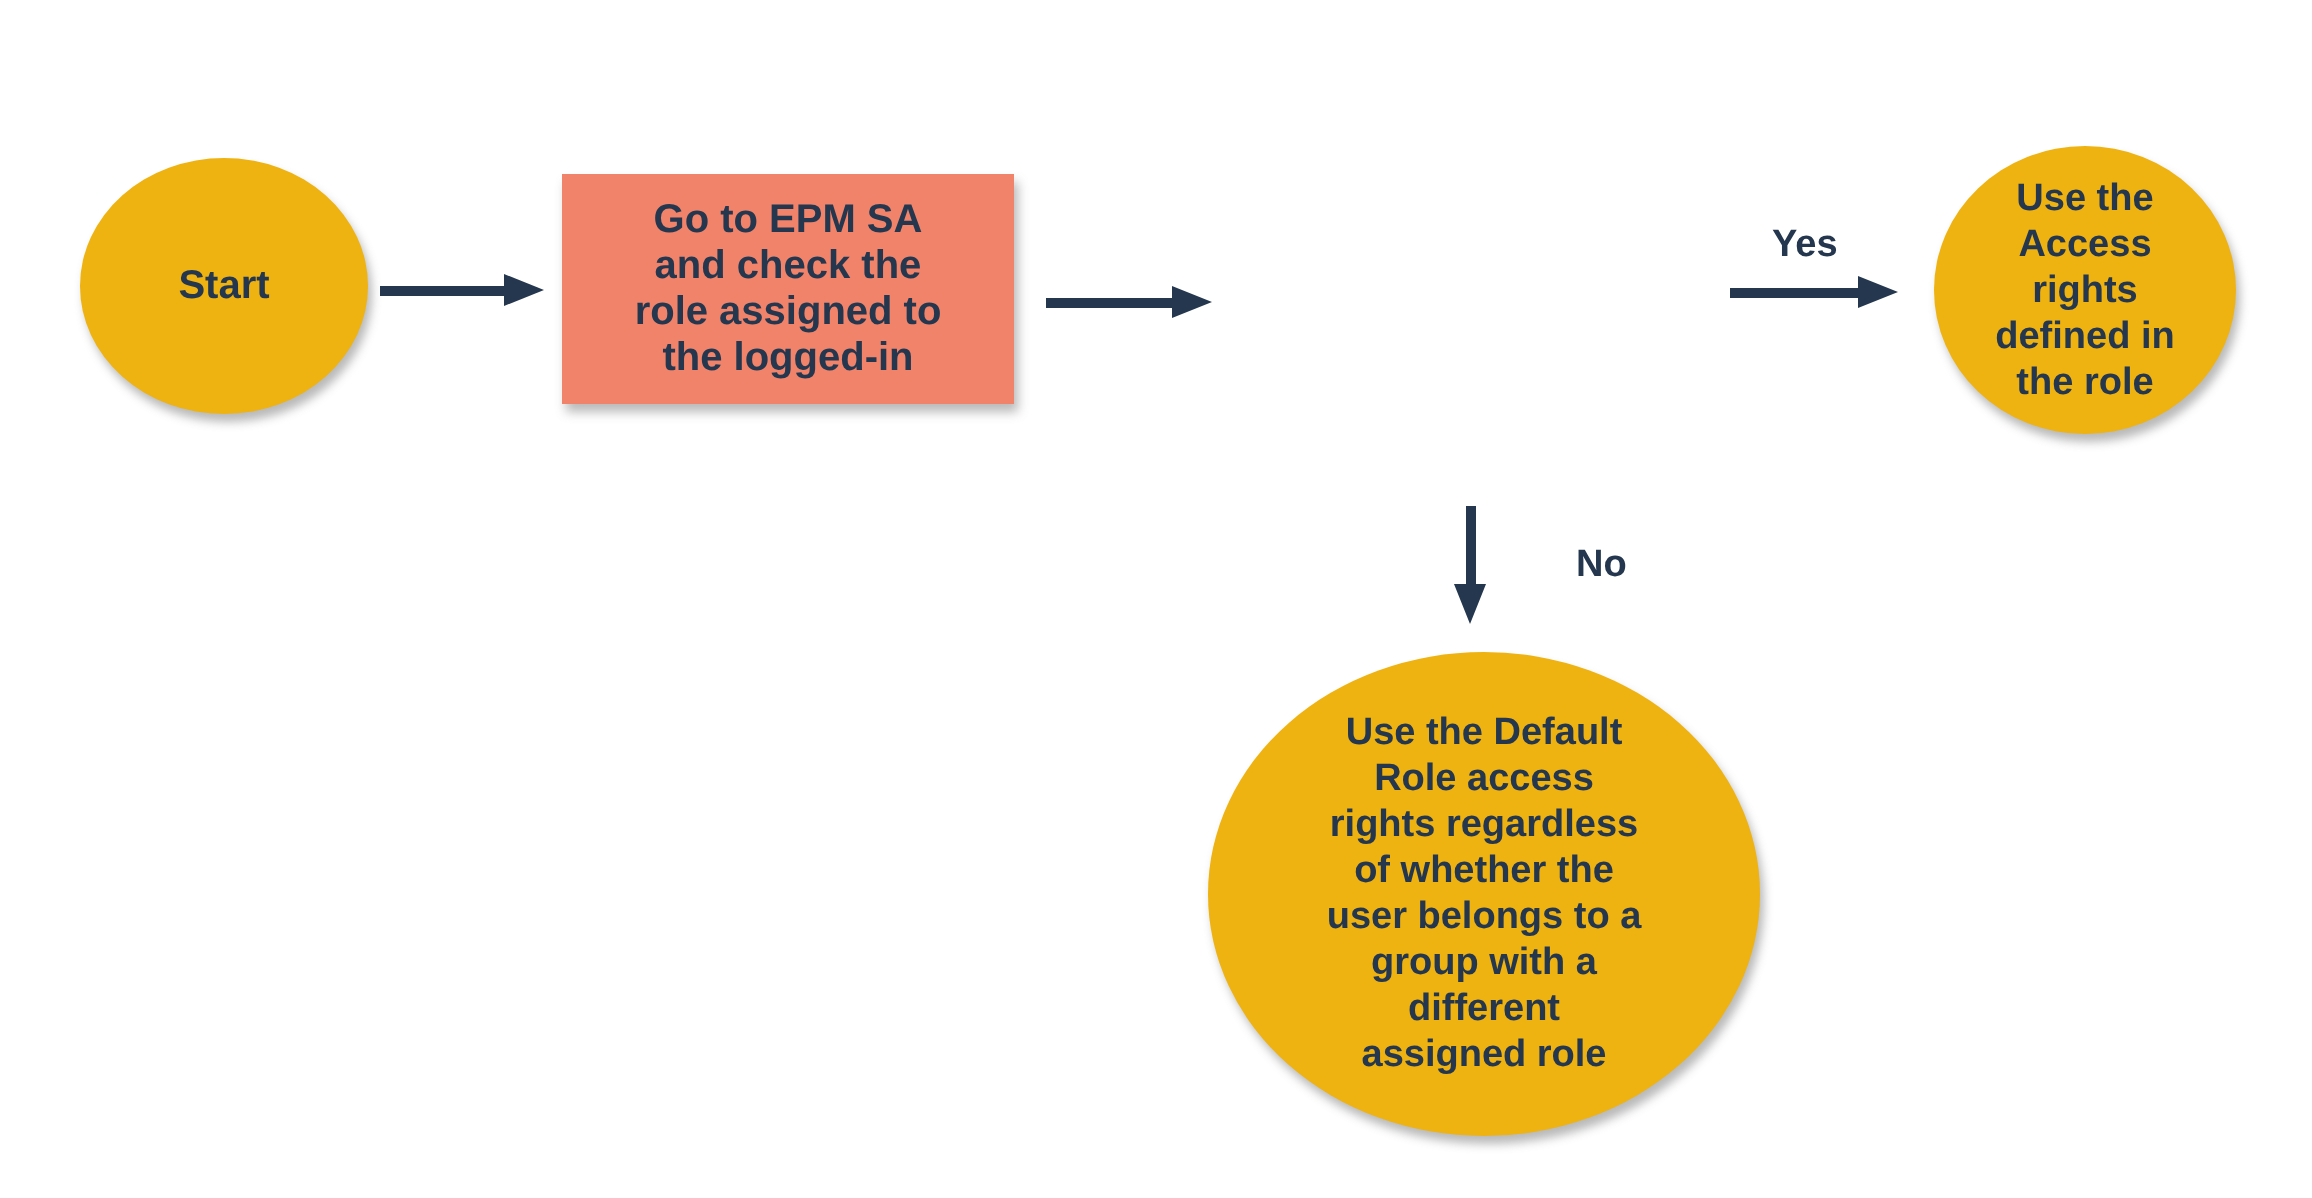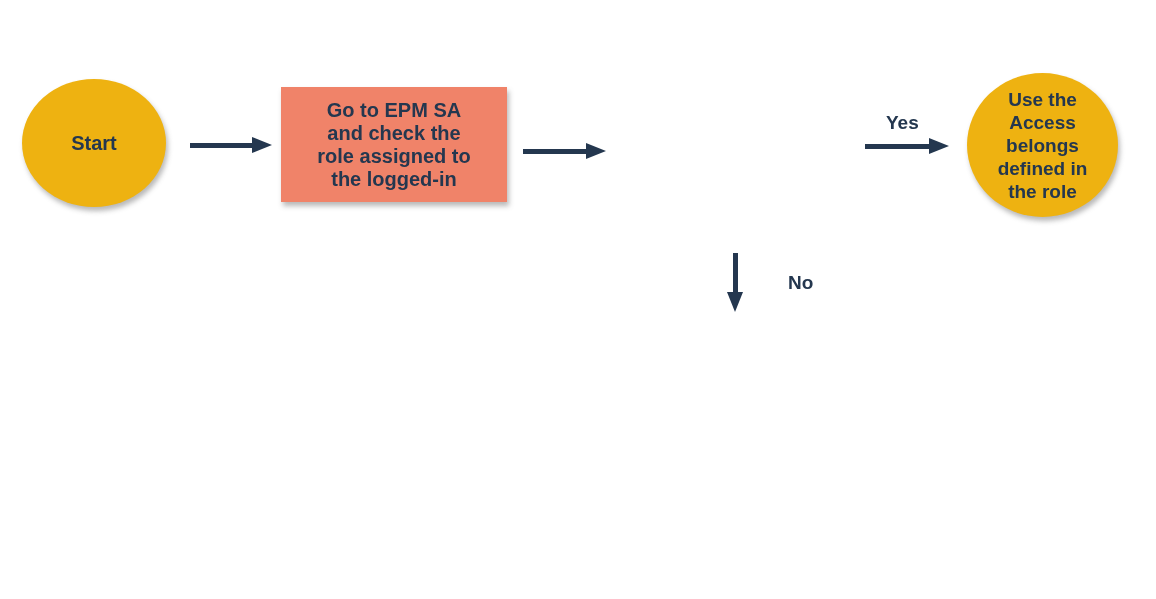--- a/index.html
+++ b/index.html
@@ -39,21 +39,21 @@
     height: 100%;
     clip-path: polygon(50% 0, 100% 50%, 50% 100%, 0 50%);
     display: flex;
     align-items: center;
     justify-content: center;
     text-align: center;
     font-weight: bold;
     color: var(--text, #24374F);
     white-space: pre-line;
   }
-  #start       { left: 22px;  top: 79px;  width: 144px; height: 128px; font-size: 20px; line-height: 24px; }
+  #start       { left: 40px;  top: 79px;  width: 144px; height: 128px; font-size: 20px; line-height: 24px; }
   #process     { left: 281px; top: 87px;  width: 226px; height: 115px; font-size: 20px; line-height: 23px; }
   #decision-w  { left: 613px; top: 35px;  width: 243px; height: 212px; }
   #decision    { font-size: 19px; line-height: 24px; }
   #outcome-yes { left: 967px; top: 73px;  width: 151px; height: 144px; font-size: 19px; line-height: 23px; }
   #outcome-no  { left: 604px; top: 326px; width: 276px; height: 242px; font-size: 19px; line-height: 23px; }
 
   .shaft-h { position: absolute; height: 5px; background: var(--arrow, #24374F); }
   .shaft-v { position: absolute; width: 5px;  background: var(--arrow, #24374F); }
   .head-right {
     position: absolute; width: 0; height: 0;
@@ -93,24 +93,32 @@
   <div id="start" class="node circle" style="background-color: rgb(238, 178, 17);">Start</div>
 
   <div id="process" class="node rect" style="background-color: rgb(240, 131, 105);">Go to EPM SA
 and check the
 role assigned to
 the logged-in</div>
 
 
   <div id="outcome-yes" class="node circle" style="background-color: rgb(238, 178, 17);">Use the
 Access
-belongs
+rights
 defined in
 the role</div>
 
+  <div id="outcome-no" class="node circle" style="background-color: rgb(238, 178, 17);">Use the Default
+Role access
+rights regardless
+of whether the
+user belongs to a
+group with a
+different
+assigned role</div>
 
   <div id="arrow1-shaft" class="shaft-h"></div>
   <div id="arrow1-head" class="head-right"></div>
 
   <div id="arrow2-shaft" class="shaft-h"></div>
   <div id="arrow2-head" class="head-right"></div>
 
   <div id="arrow3-shaft" class="shaft-h"></div>
   <div id="arrow3-head" class="head-right"></div>
 

